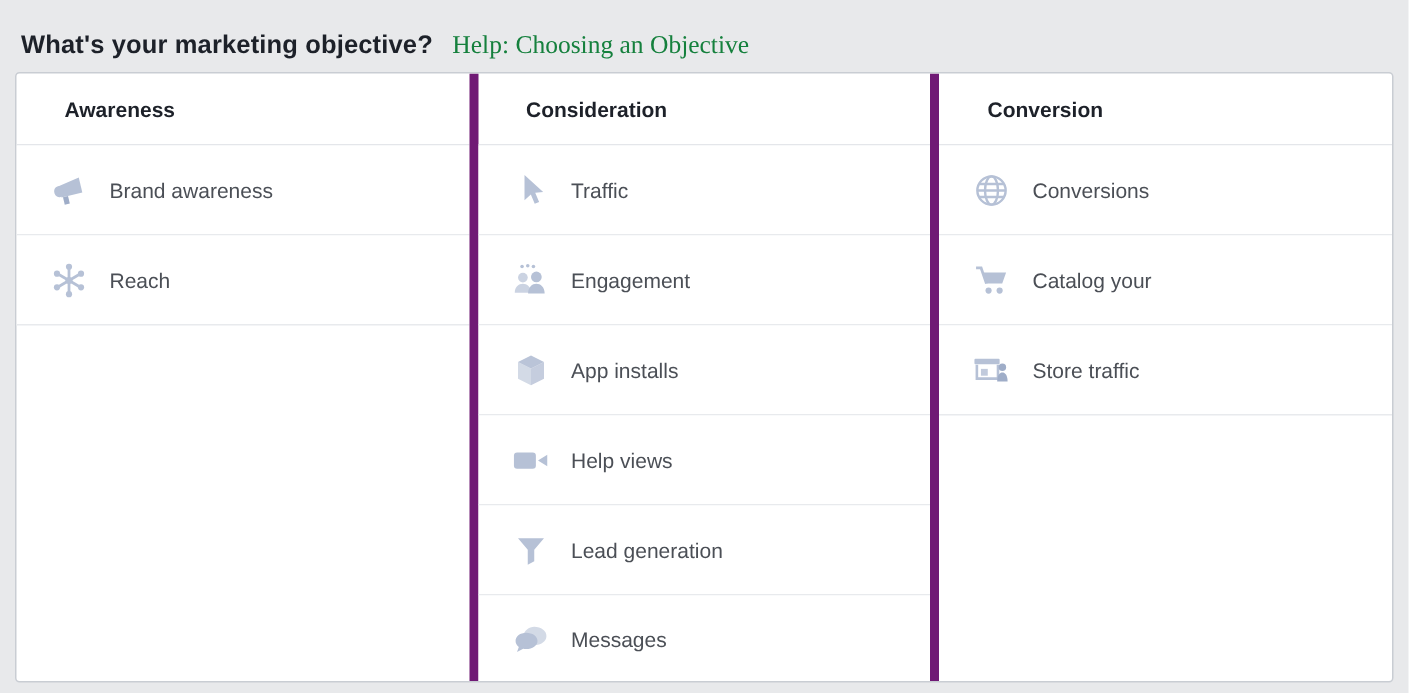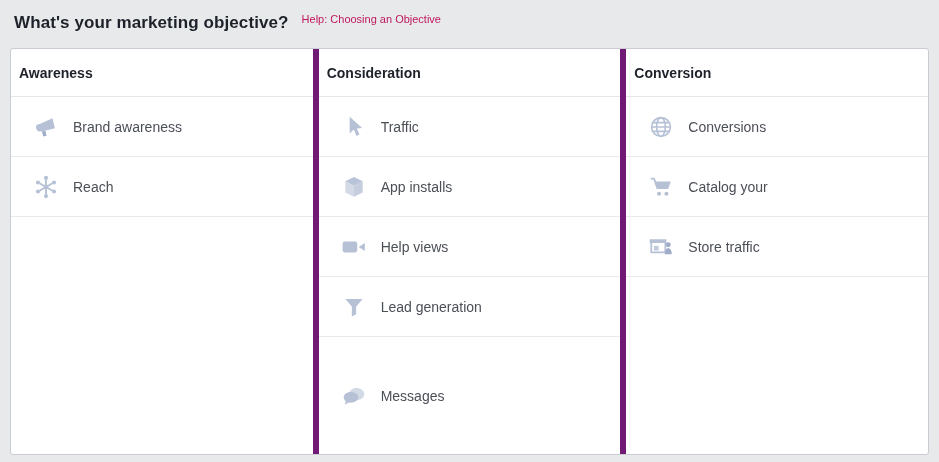--- a/index.html
+++ b/index.html
@@ -6,35 +6,36 @@
   html,body { width:939px; height:462px; }
   body {
     background:#e8e9eb;
     font-family:"Liberation Sans","DejaVu Sans",sans-serif;
     position:relative;
     overflow:hidden;
   }
   .topbar {
     height:46px;
     display:flex;
-    align-items:flex-start;
+    align-items:center;
     padding:13px 0 0 14px;
   }
   .page-title {
     font-size:17px;
     font-weight:bold;
     color:#1d2129;
     letter-spacing:.1px;
   }
   .help-link {
     margin-left:13px;
-    font-size:11px;
-    color:#be185d;
+    font-size:17px;
+    color:#15803d;
     text-decoration:none;
     cursor:pointer;
+    font-family:Liberation Serif, serif;
   }
   .panel {
     position:absolute;
     left:10px; top:48px;
     width:919px; height:407px;
     background:#ffffff;
     border:1px solid #c9cdd3;
     border-radius:3px;
     display:flex;
     overflow:hidden;
@@ -43,21 +44,21 @@
     flex:1 1 0;
     display:flex;
     flex-direction:column;
     min-width:0;
   }
   .col + .col { border-left:6px solid #701a75; }
   .col-header {
     flex:0 0 48px;
     display:flex;
     align-items:center;
-    padding-left:8px;
+    padding-left:32px;
     font-size:14px;
     font-weight:bold;
     color:#1d2129;
     border-bottom:1px solid #e4e6ea;
   }
   .row {
     flex:0 0 60px;
     display:flex;
     align-items:center;
     padding-left:22px;
@@ -135,20 +136,38 @@
 
     <div class="row">
       <span class="icon">
         <svg viewBox="0 0 24 24">
           <path fill="#b6c1d6" d="M8 2.5 L8 18 L11.9 14.4 L14.3 20.2 L17 19 L14.6 13.4 L19.5 12.9 Z"></path>
         </svg>
       </span>
       <span class="row-label">Traffic</span>
     </div>
 
+    <div class="row">
+      <span class="icon">
+        <svg viewBox="0 0 24 24">
+          <g fill="#b6c1d6">
+            <circle cx="6.5" cy="3.4" r="1.1"></circle>
+            <circle cx="10" cy="2.9" r="1.1"></circle>
+            <circle cx="13.5" cy="3.4" r="1.1"></circle>
+            <g opacity="0.7">
+              <circle cx="7" cy="10.2" r="3"></circle>
+              <path d="M2 19.5 C2 15.8 4.5 14 7 14 C9.5 14 12 15.8 12 19.5 Z"></path>
+            </g>
+            <circle cx="15.3" cy="9.8" r="3.3"></circle>
+            <path d="M10.2 20 C10.2 16 12.8 14 15.3 14 C17.8 14 20.4 16 20.4 20 Z"></path>
+          </g>
+        </svg>
+      </span>
+      <span class="row-label">Engagement</span>
+    </div>
 
     <div class="row">
       <span class="icon">
         <svg viewBox="0 0 24 24">
           <g fill="#b6c1d6">
             <path d="M12 2.8 L20 6.8 L12 10.8 L4 6.8 Z" opacity="0.95"></path>
             <path d="M4 6.8 L12 10.8 L12 21 L4 17 Z" opacity="0.6"></path>
             <path d="M20 6.8 L12 10.8 L12 21 L20 17 Z" opacity="0.8"></path>
           </g>
         </svg>

